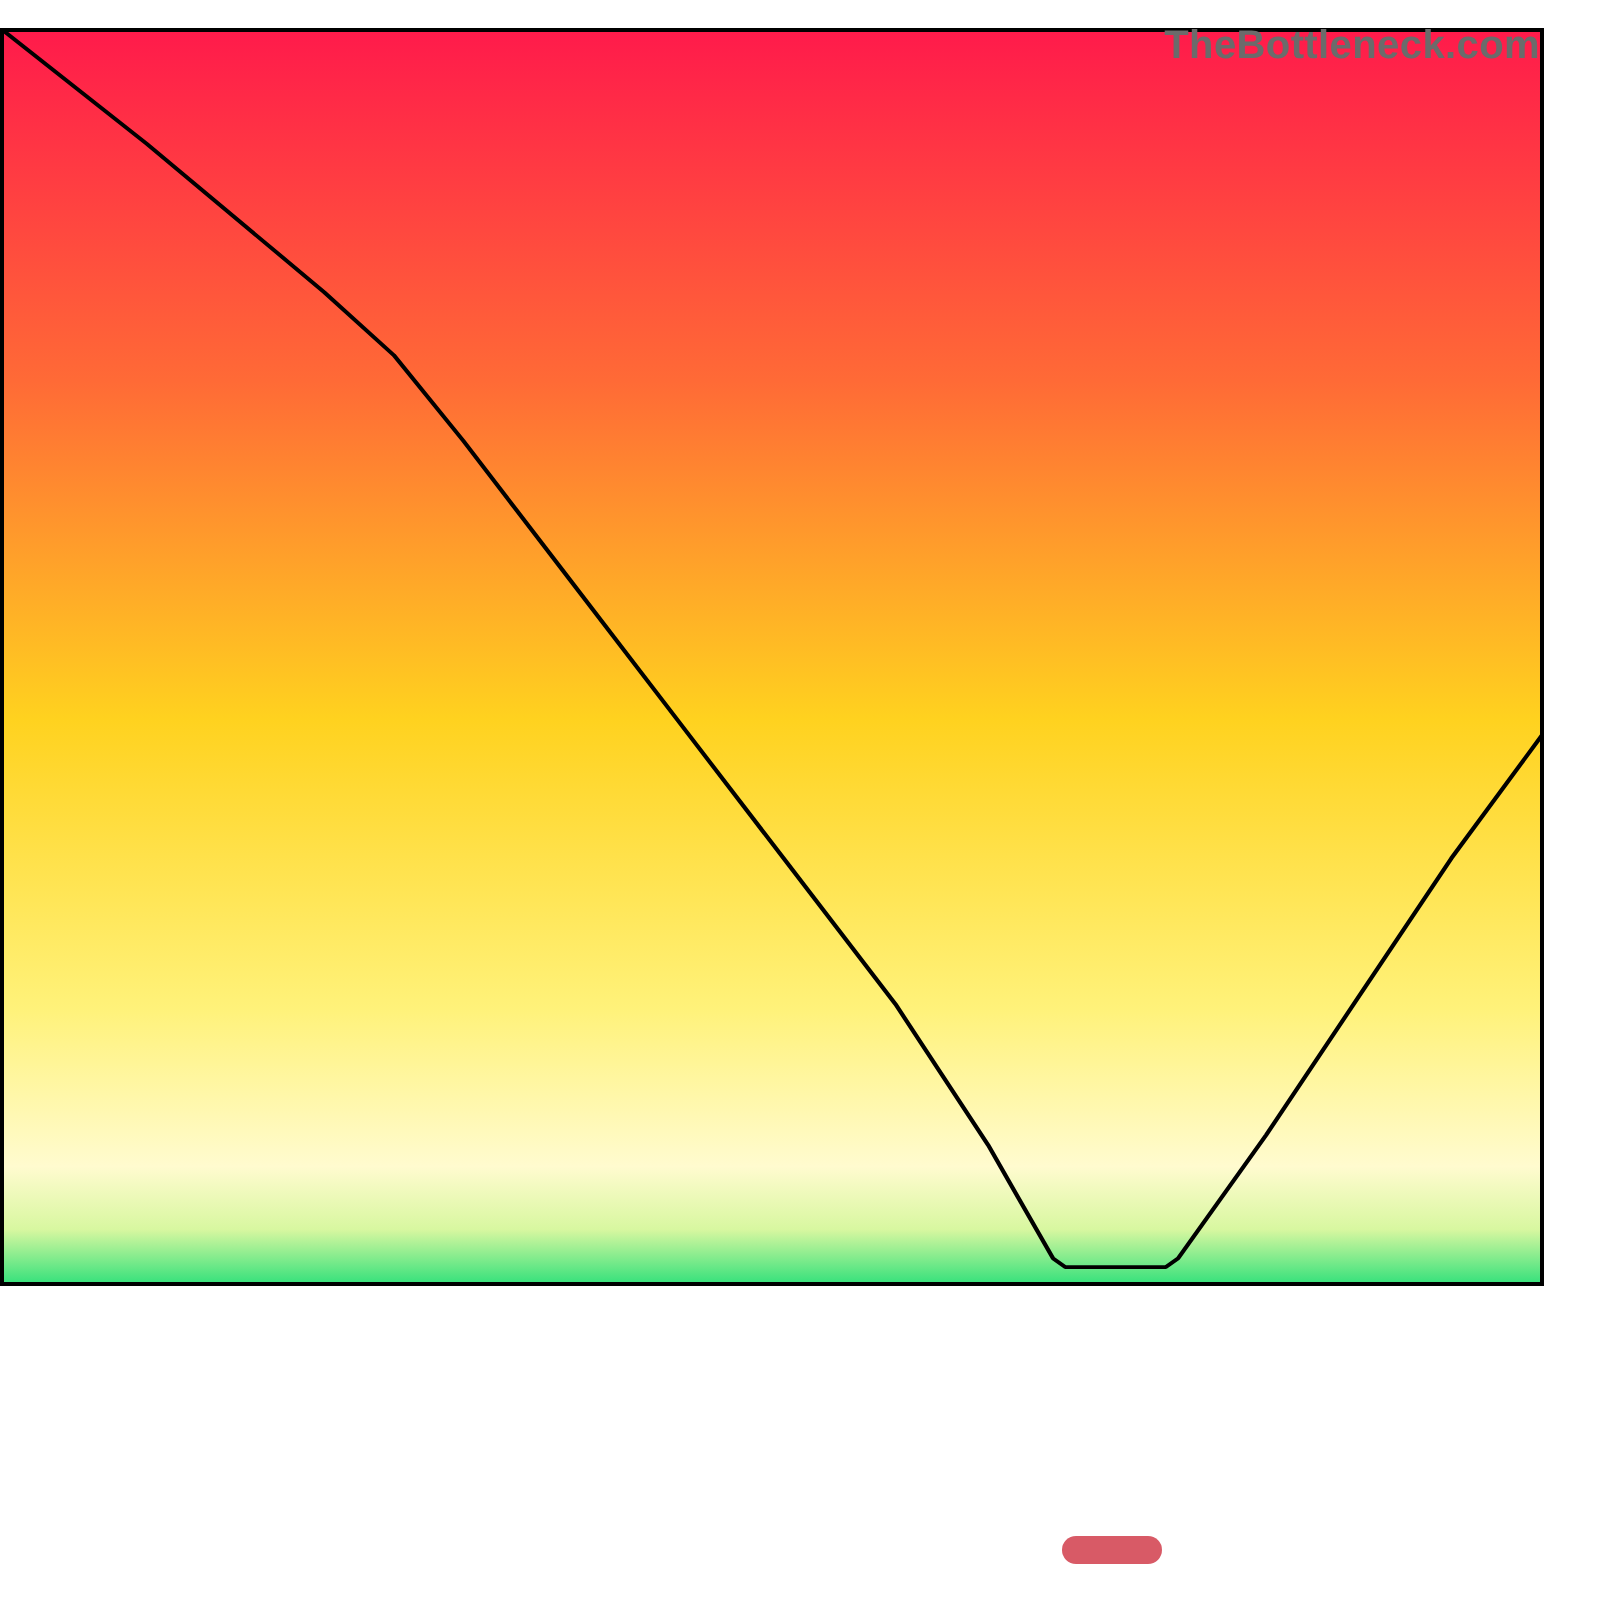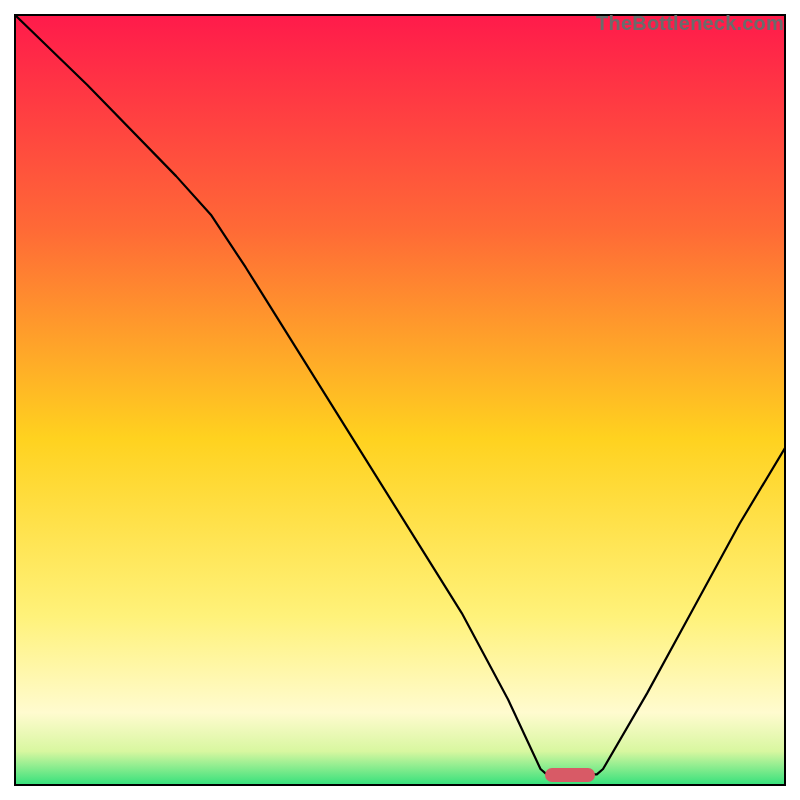--- a/index.html
+++ b/index.html
@@ -5,24 +5,24 @@
   html, body {
     margin: 0;
     padding: 0;
     width: 800px;
     height: 800px;
     background: #ffffff;
     font-family: Arial, Helvetica, sans-serif;
   }
   .frame {
     position: absolute;
-    left: 14px;
+    left: 0;
     top: 14px;
     width: 772px;
-    height: 772px;
+    height: 629px;
     box-sizing: border-box;
   }
   .gradient {
     position: absolute;
     left: 0;
     top: 0;
     width: 100%;
     height: 100%;
   }
   .curve {

